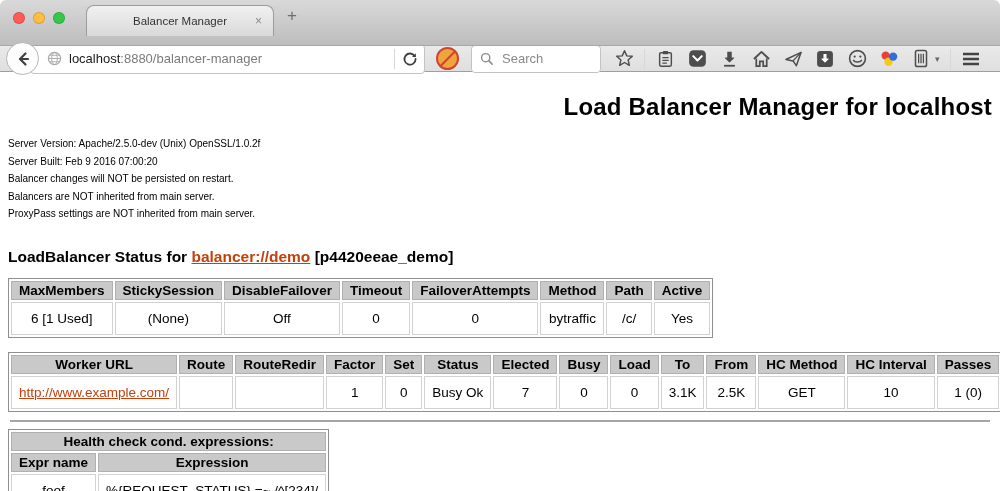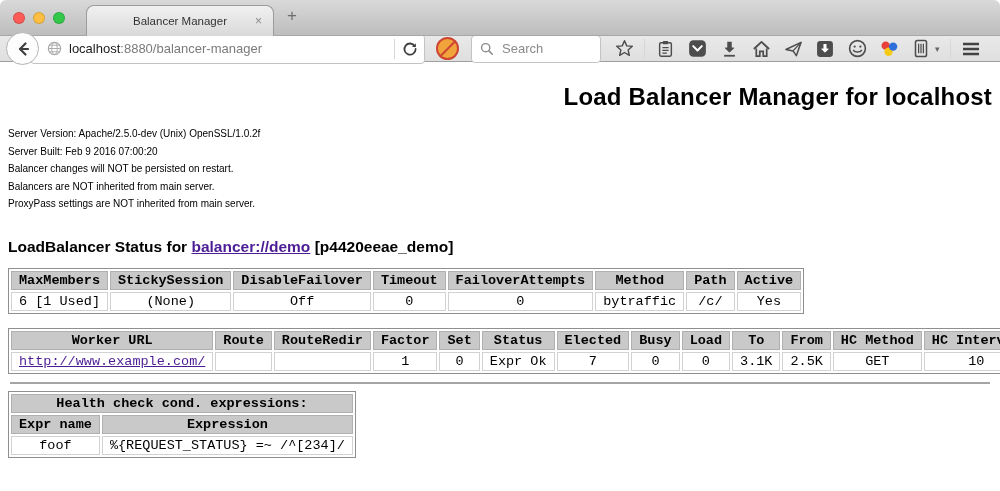--- a/index.html
+++ b/index.html
@@ -5,21 +5,21 @@
   * { box-sizing: border-box; }
   html,body { margin:0; padding:0; }
   body {
     font-family: "Liberation Sans", "DejaVu Sans", sans-serif;
     background:#ffffff; width:1000px; height:491px; overflow:hidden;
   }
   .screen { width:1000px; height:491px; background:#fff; overflow:hidden; }
 
   
   .titlebar {
-    position:relative; height:36px;
+    position:relative; height:46px;
     background:linear-gradient(#d9d9d9,#bdbdbd);
     border-bottom:1px solid #a8a8a8;
     border-radius:6px 6px 0 0;
   }
   .lights { position:absolute; left:13px; top:12px; display:flex; gap:8px; }
   .light { width:12px; height:12px; border-radius:50%; border:0.5px solid rgba(0,0,0,.15); }
   .light.red   { background:#fc5b57; }
   .light.yellow{ background:#fdbe41; }
   .light.green { background:#34c84a; }
 
@@ -88,34 +88,34 @@
   .caret { font-size:9px; color:#666; margin-left:-8px; }
 
   
   .content { padding:0 8px; background:#fff; }
   .page-title {
     font-size:24px; font-weight:bold; color:#000;
     margin:21px 0 0 0; letter-spacing:.2px;text-align:right;
   }
   .info { margin-top:14px; font-size:10px; line-height:17.5px; color:#000; }
   .status-heading { font-size:15.5px; font-weight:bold; margin:25px 0 0 0; color:#000; }
-  a.plink { color:#4c1d95; text-decoration:underline; }
+  a.plink { color:#c2410c; text-decoration:underline; }
 
   table.apache {
     border-collapse:separate; border-spacing:2px;
     border:1px solid #8f8f8f; margin-top:12px;
-    font-size:13.5px; background:#fff;font-family:Liberation Mono, monospace;
+    font-size:13.5px; background:#fff;
   }
   table.apache th {
     background:#c9c9c9; border:1px solid #b0b0b0;
     padding:1px 7px; font-weight:bold; text-align:center; white-space:nowrap;
   }
   table.apache td {
     background:#fff; border:1px solid #d2d2d2;
-    padding:1px 7px; text-align:center; white-space:nowrap;
+    padding:8px 7px; text-align:center; white-space:nowrap;
   }
   table.apache td.left { text-align:left; }
   table.worker { margin-top:14px; }
   table.hc { margin-top:7px; }
 
   hr.rule { border:none; height:2px; background:#a5a5a5; margin:8px 2px 0 2px; }
 
   svg { display:block; }
 </style>
 </head>
@@ -314,21 +314,21 @@
         <th>Passes</th>
         <th>Fails</th>
 
       </tr>
       <tr>
         <td class="left"><a href="#" class="plink">http://www.example.com/</a></td>
         <td></td>
         <td></td>
         <td>1</td>
         <td>0</td>
-        <td>Expr Ok</td>
+        <td>Busy Ok</td>
         <td>7</td>
         <td>0</td>
         <td>0</td>
         <td>3.1K</td>
         <td>2.5K</td>
         <td>GET</td>
         <td>10</td>
         <td>1 (0)</td>
         <td>2 (0)</td>
 

